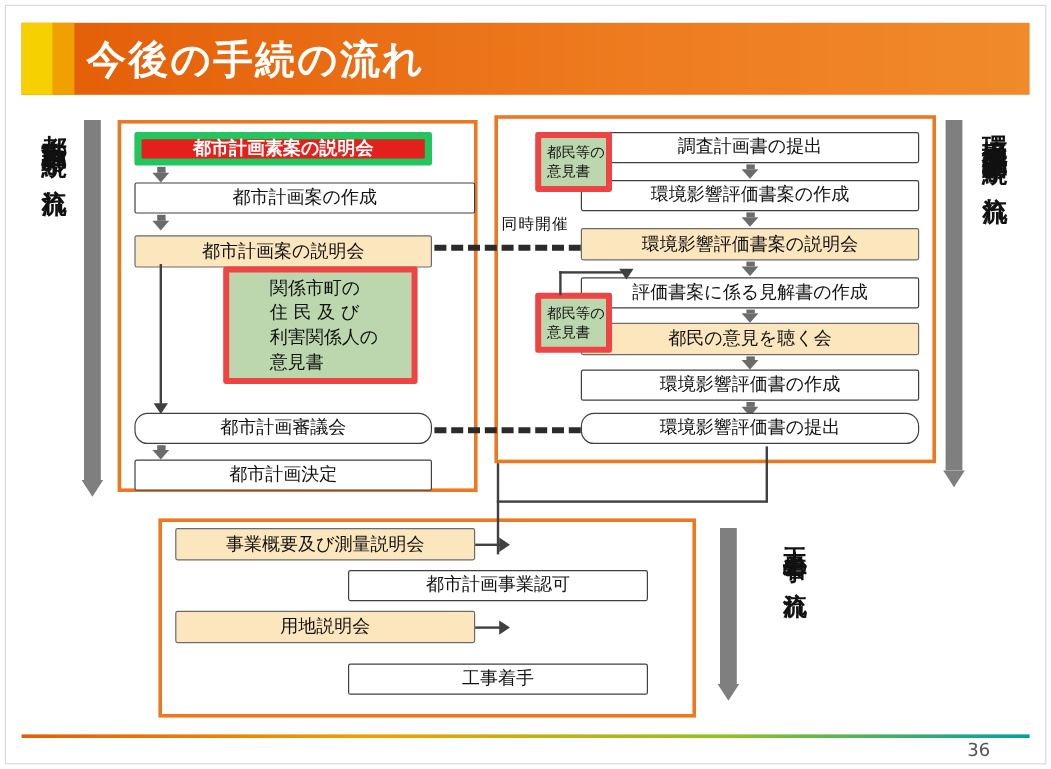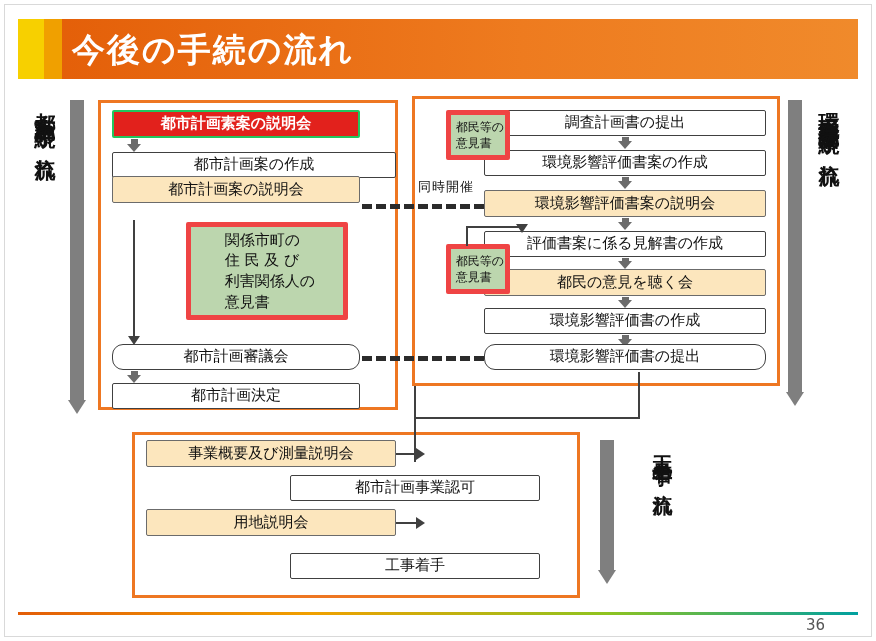--- a/index.html
+++ b/index.html
@@ -26,21 +26,21 @@
 
   
   .thick-arrow{position:absolute;width:18px;}
   .thick-arrow .shaft{width:14px;background:#7f7f7f;margin-left:2px;}
   .thick-arrow .head{width:0;height:0;border-left:9px solid transparent;border-right:9px solid transparent;border-top:14px solid #7f7f7f;}
 
   
   .box{position:absolute;box-sizing:border-box;border:1px solid #404040;background:#ffffff;
     border-radius:2px;text-align:center;color:#111;font-size:15px;line-height:1.15;
     display:flex;align-items:center;justify-content:center;}
-  .box.red{background:#e2211c;color:#ffffff;font-weight:bold;border:2px solid #22c55e;}
+  .box.red{background:#e2211c;color:#ffffff;font-weight:bold;border:6px solid #22c55e;}
   .box.cream{background:#fce6bd;border:1px solid #6b6b6b;}
   .box.green{background:#bcd6ae;border:5px solid #ef4444;margin-left:28px;}
   .box.tiny{font-size:12px;}
 
   
   .frame{position:absolute;box-sizing:border-box;border:3px solid #ee7722;background:transparent;}
 
   
   .dn{position:absolute;width:14px;}
   .dn i{display:block;width:7px;background:#6b6b6b;margin:0 auto;}
@@ -100,21 +100,21 @@
   <div class="box red" style="left:112px;top:110px;width:248px;height:28px;">都市計画素案の説明会</div>
   <div class="dn" style="left:127px;top:139px;">
       <i style="height:5px"></i>
       <b></b>
     </div>
   <div class="box" style="left:112px;top:152px;width:284px;height:26px;">都市計画案の作成</div>
   <div class="dn" style="left:127px;top:179px;">
       <i style="height:5px"></i>
       <b></b>
     </div>
-  <div class="box cream" style="left:112px;top:176px;width:248px;height:27px;">都市計画案の説明会</div>
+  <div class="box cream" style="left:112px;top:196px;width:248px;height:27px;">都市計画案の説明会</div>
 
   <div class="lineV" style="left:133px;top:220px;height:118px;"></div>
   <div class="arrowD" style="left:128px;top:336px;"></div>
 
   <div class="box green" style="left:158px;top:222px;width:162px;height:98px;">
     <div style="text-align:left;padding-left:6px;line-height:1.38;font-size:15px;">
       <div>関係市町の</div>
       <div>住 民 及 び</div>
       <div>利害関係人の</div>
       <div>意見書</div>

